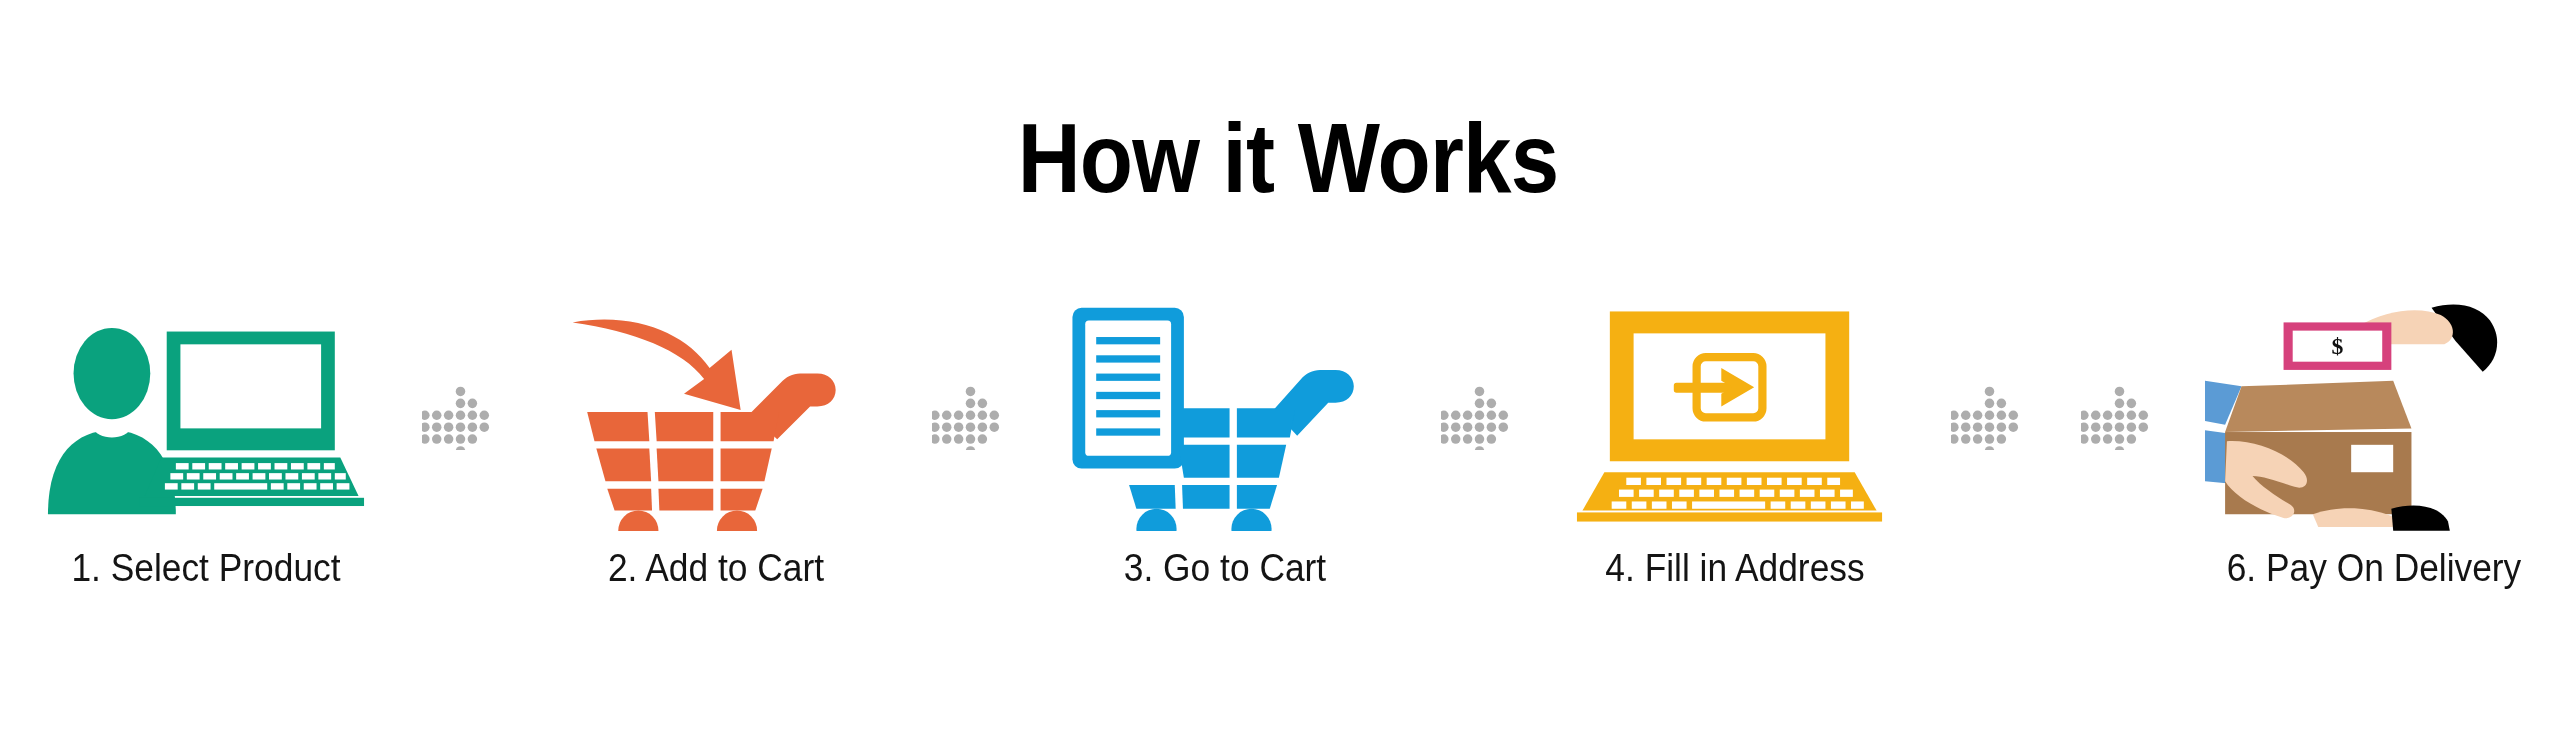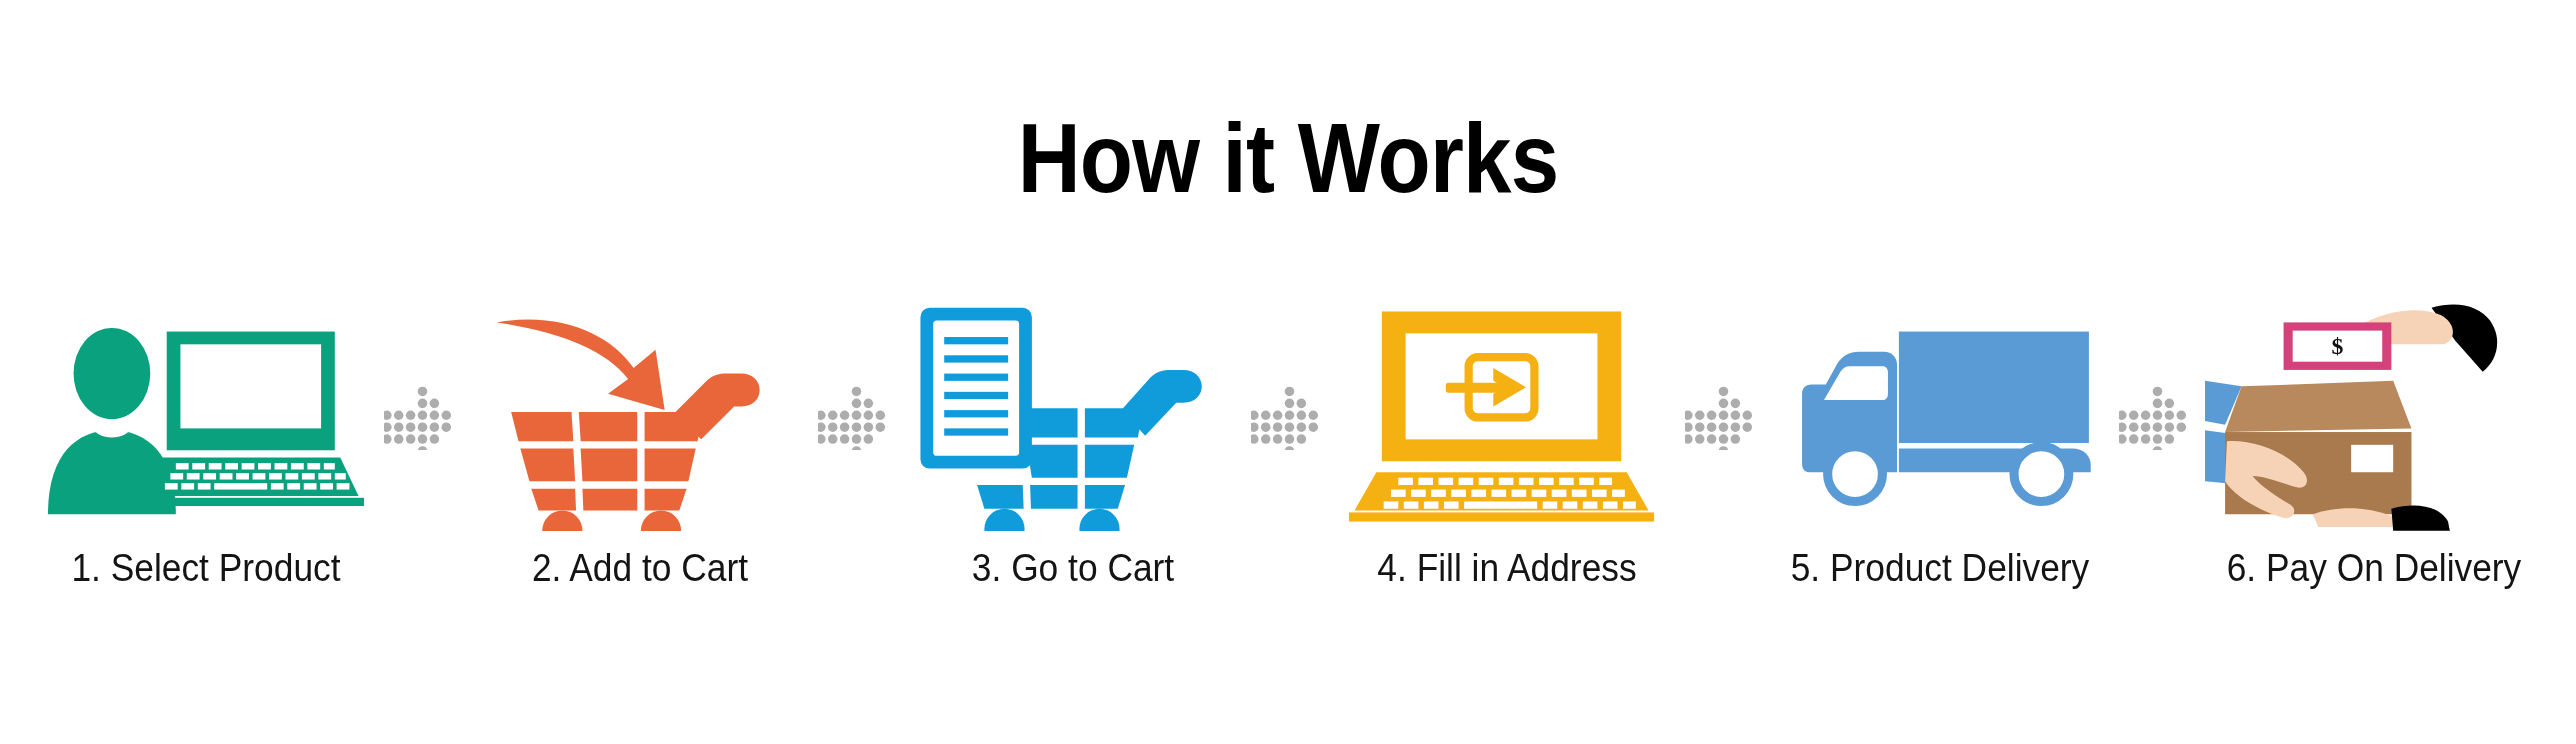--- a/index.html
+++ b/index.html
@@ -388,38 +388,20 @@
           <circle cx="3" cy="58" r="5.2"></circle>
             <circle cx="16" cy="58" r="5.2"></circle>
             <circle cx="29" cy="58" r="5.2"></circle>
           <circle cx="42" cy="58" r="5.2"></circle>
             <circle cx="55" cy="58" r="5.2"></circle>
           <circle cx="42" cy="71" r="5.2"></circle>
         </g>
       </svg>
     </div>
 
-    <div class="step">
-      <div class="icon-box">
-        <svg class="icon-svg" width="338" height="229" viewBox="0 0 370 250">
-
-          <rect x="140" y="32" width="208" height="122" fill="#5B9BD5"></rect>
-
-          <path d="M140 160 L330 160 C342 160 350 168 350 178 L350 186 L140 186 Z" fill="#5B9BD5"></path>
-
-          <path d="M60 90 L72 68 C78 58 86 54 96 54 L124 54 C132 54 138 60 138 68 L138 186 L42 186 C36 186 34 182 34 176 L34 100 C34 94 38 90 44 90 Z" fill="#5B9BD5"></path>
-
-          <path d="M86 70 L122 70 C126 70 128 73 128 77 L128 100 C128 104 126 107 122 107 L58 107 L76 76 C79 72 82 70 86 70 Z" fill="#ffffff"></path>
-
-          <circle cx="92" cy="188" r="30" fill="#ffffff" stroke="#5B9BD5" stroke-width="10"></circle>
-          <circle cx="296" cy="188" r="30" fill="#ffffff" stroke="#5B9BD5" stroke-width="10"></circle>
-        </svg>
-      </div>
-      <div class="step-label">5. Product Delivery</div>
-    </div>
 
     <div class="sep">
       <svg width="77" height="64" viewBox="0 0 84 70">
         <g fill="#ADADAD">
           <circle cx="42" cy="6" r="5.2"></circle>
           <circle cx="42" cy="19" r="5.2"></circle>
             <circle cx="55" cy="19" r="5.2"></circle>
           <circle cx="3" cy="32" r="5.2"></circle>
             <circle cx="16" cy="32" r="5.2"></circle>
             <circle cx="29" cy="32" r="5.2"></circle>

